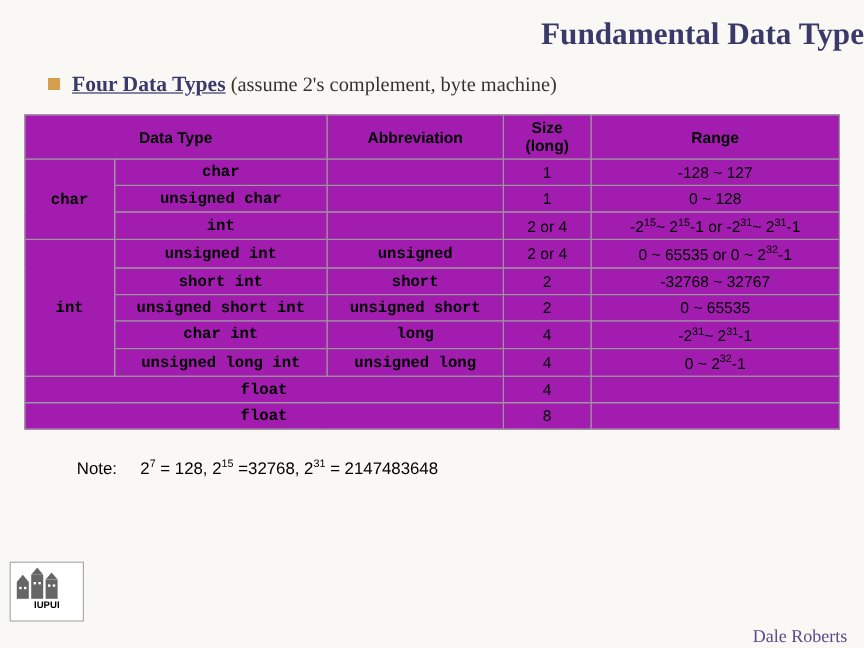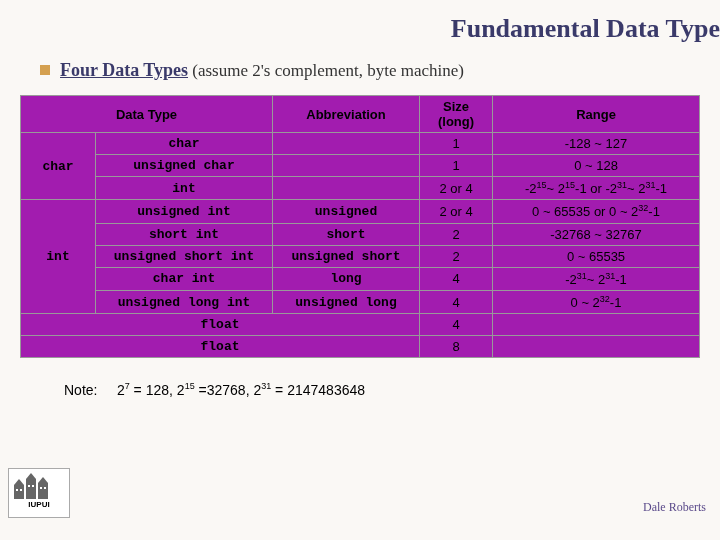--- a/index.html
+++ b/index.html
@@ -7,21 +7,21 @@
 .subtitle{font-size:17px;color:#333;padding:8px 0 10px 40px;font-family:'Comic Sans MS',cursive}
 .subtitle b{color:#3a3a6a;font-size:18px;text-decoration:underline}
 .bullet{display:inline-block;width:10px;height:10px;background:#d4a050;margin-right:10px;position:relative;top:-1px}
 .tbl{border-collapse:collapse;margin:4px auto 0;font-size:13px}
 .tbl th,.tbl td{border:1px solid #999;padding:3px 8px;text-align:center;background:#a21caf}
 .tbl th{font-weight:bold}
 .tbl .lt{text-align:center;font-family:'Courier New',monospace;font-weight:bold}
 .c1{width:58px}.c2{width:160px}.c3{width:130px}.c4{width:56px}.c5{width:190px}
 sup{font-size:9px}
 .note{font-size:14px;padding:22px 0 0 64px;line-height:1.4}
-.author{position:absolute;right:14px;bottom:25px;font-size:12px;color:#5a4a8a;font-family:'Comic Sans MS',cursive}
+.author{position:absolute;right:14px;bottom:0;font-size:15px;color:#5a4a8a;font-family:'Comic Sans MS',cursive}
 .logo{position:absolute;left:8px;bottom:22px;width:60px;height:48px;background:#fff;border:1px solid #aaa;font-size:8px;text-align:center;line-height:1}
 .logo svg{display:block;margin:2px auto 0}
 </style>
 </head>
 <body>
 
 <div class="title">Fundamental Data Type</div>
 <div class="subtitle">
   <span class="bullet"></span><b>Four Data Types</b><span> (assume 2's complement, byte machine)</span>
 </div>

